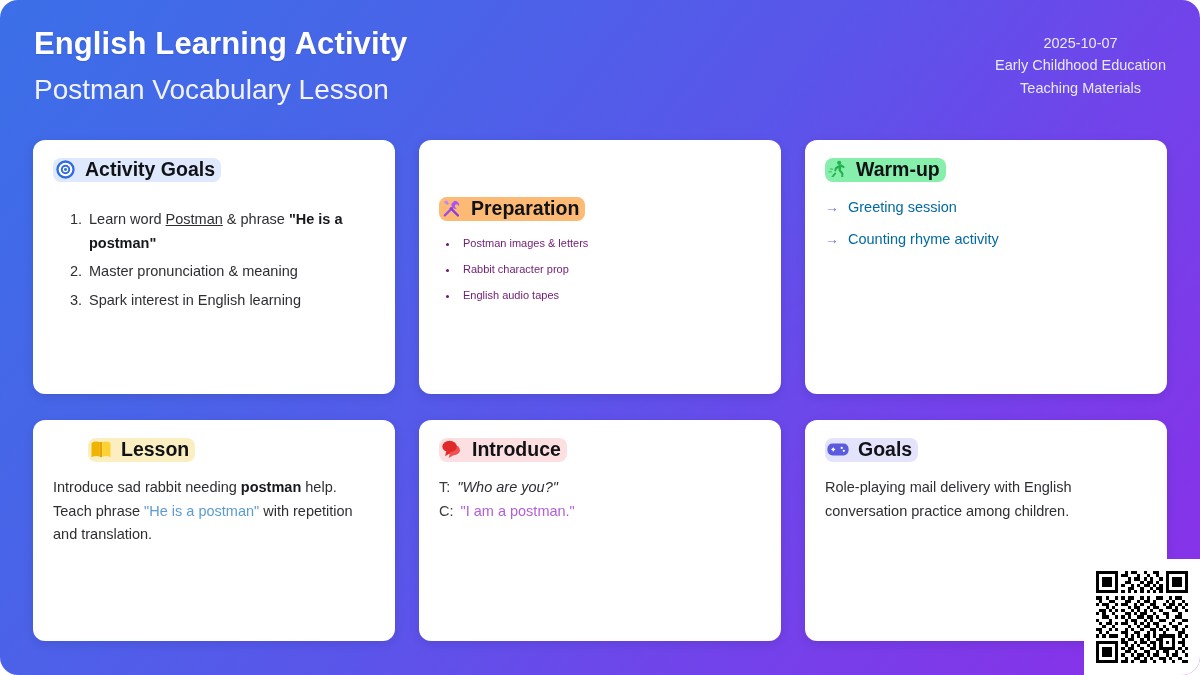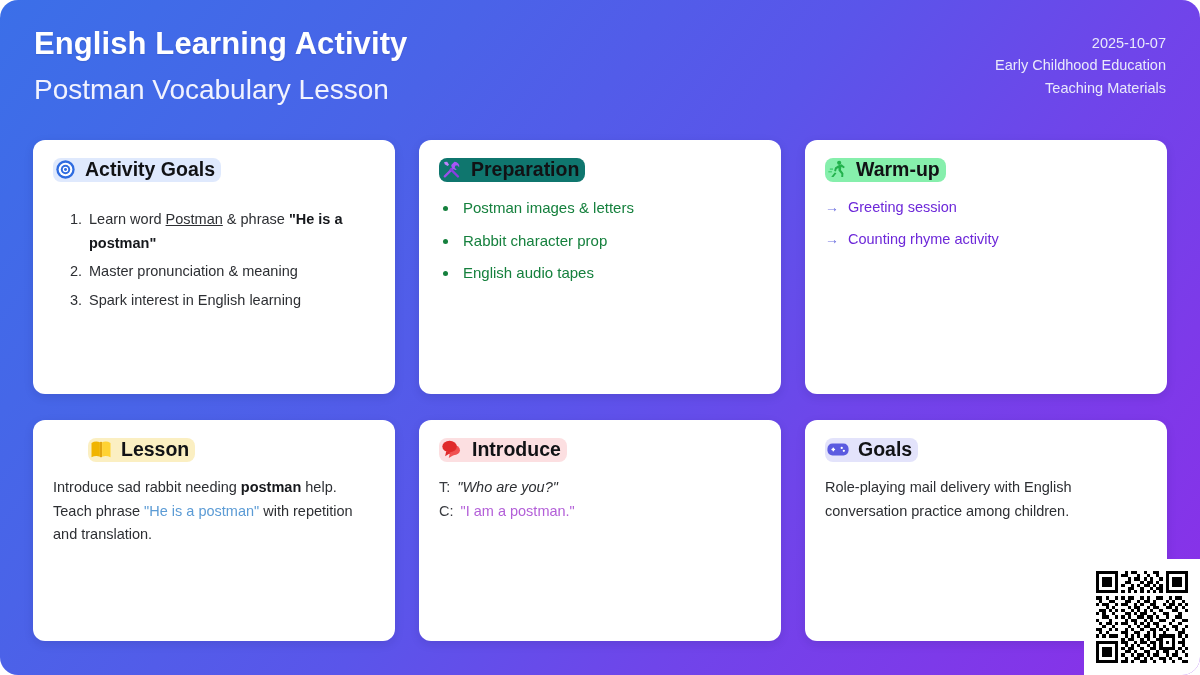--- a/index.html
+++ b/index.html
@@ -56,21 +56,21 @@
   .sub-title {
     font-size: 28px;
     font-weight: 400;
     color: #f2f3fe;
     line-height: 1.22;
     margin: 10px 0 0 0;
   }
   .meta-block {
     display: flex;
     flex-direction: column;
-    align-items: flex-end;
+    align-items: center;
     padding-top: 6px;
   }
   .meta-line {
     font-size: 14.5px;
     color: #e9e9fb;
     line-height: 1.55;
     text-align: right;
   }
 
   
@@ -104,21 +104,21 @@
     border-radius: 8px;
   }
   .card-title {
     font-size: 19.5px;
     font-weight: 700;
     color: #111215;
     line-height: 1.1;
     white-space: nowrap;
   }
   .hl-blue   { background: #dfe9fd; }
-  .hl-purple { background: #0f766e; }
+  .hl-purple { background: #fdba74; margin-top: 39px; }
   .hl-green  { background: #86efac; }
   .hl-yellow { background: #fbefc2; margin-left: 35px; }
   .hl-red    { background: #fcdfe1; }
   .hl-indigo { background: #e3e3fb; }
 
   .ic { display: block; flex: none; }
 
   
   .body-text {
     font-size: 14.5px;
@@ -137,41 +137,41 @@
     line-height: 1.62;
     margin-bottom: 5px;
     padding-left: 3px;
   }
   ul.prep-list {
     margin: 0;
     padding: 0 0 0 20px;
     list-style: disc;
   }
   ul.prep-list li {
-    font-size: 15px;
-    color: #15803d;
+    font-size: 11px;
+    color: #701a75;
     line-height: 1.62;
     margin-bottom: 8px;
     padding-left: 4px;
   }
   .arrow-row {
     display: flex;
     align-items: baseline;
     gap: 9px;
     margin-bottom: 8px;
   }
   .arrow-mark {
     color: #6f72e0;
     font-size: 14px;
     line-height: 1.62;
     flex: none;
   }
   .arrow-text {
     font-size: 14.5px;
-    color: #6d28d9;
+    color: #0369a1;
     line-height: 1.62;
   }
 
   .u { text-decoration: underline; }
   .b { font-weight: 700; color: #16181c; }
   .phrase-blue { color: #5b9bd5; }
   .dlg-line {
     display: flex;
     gap: 7px;
     font-size: 14.5px;

